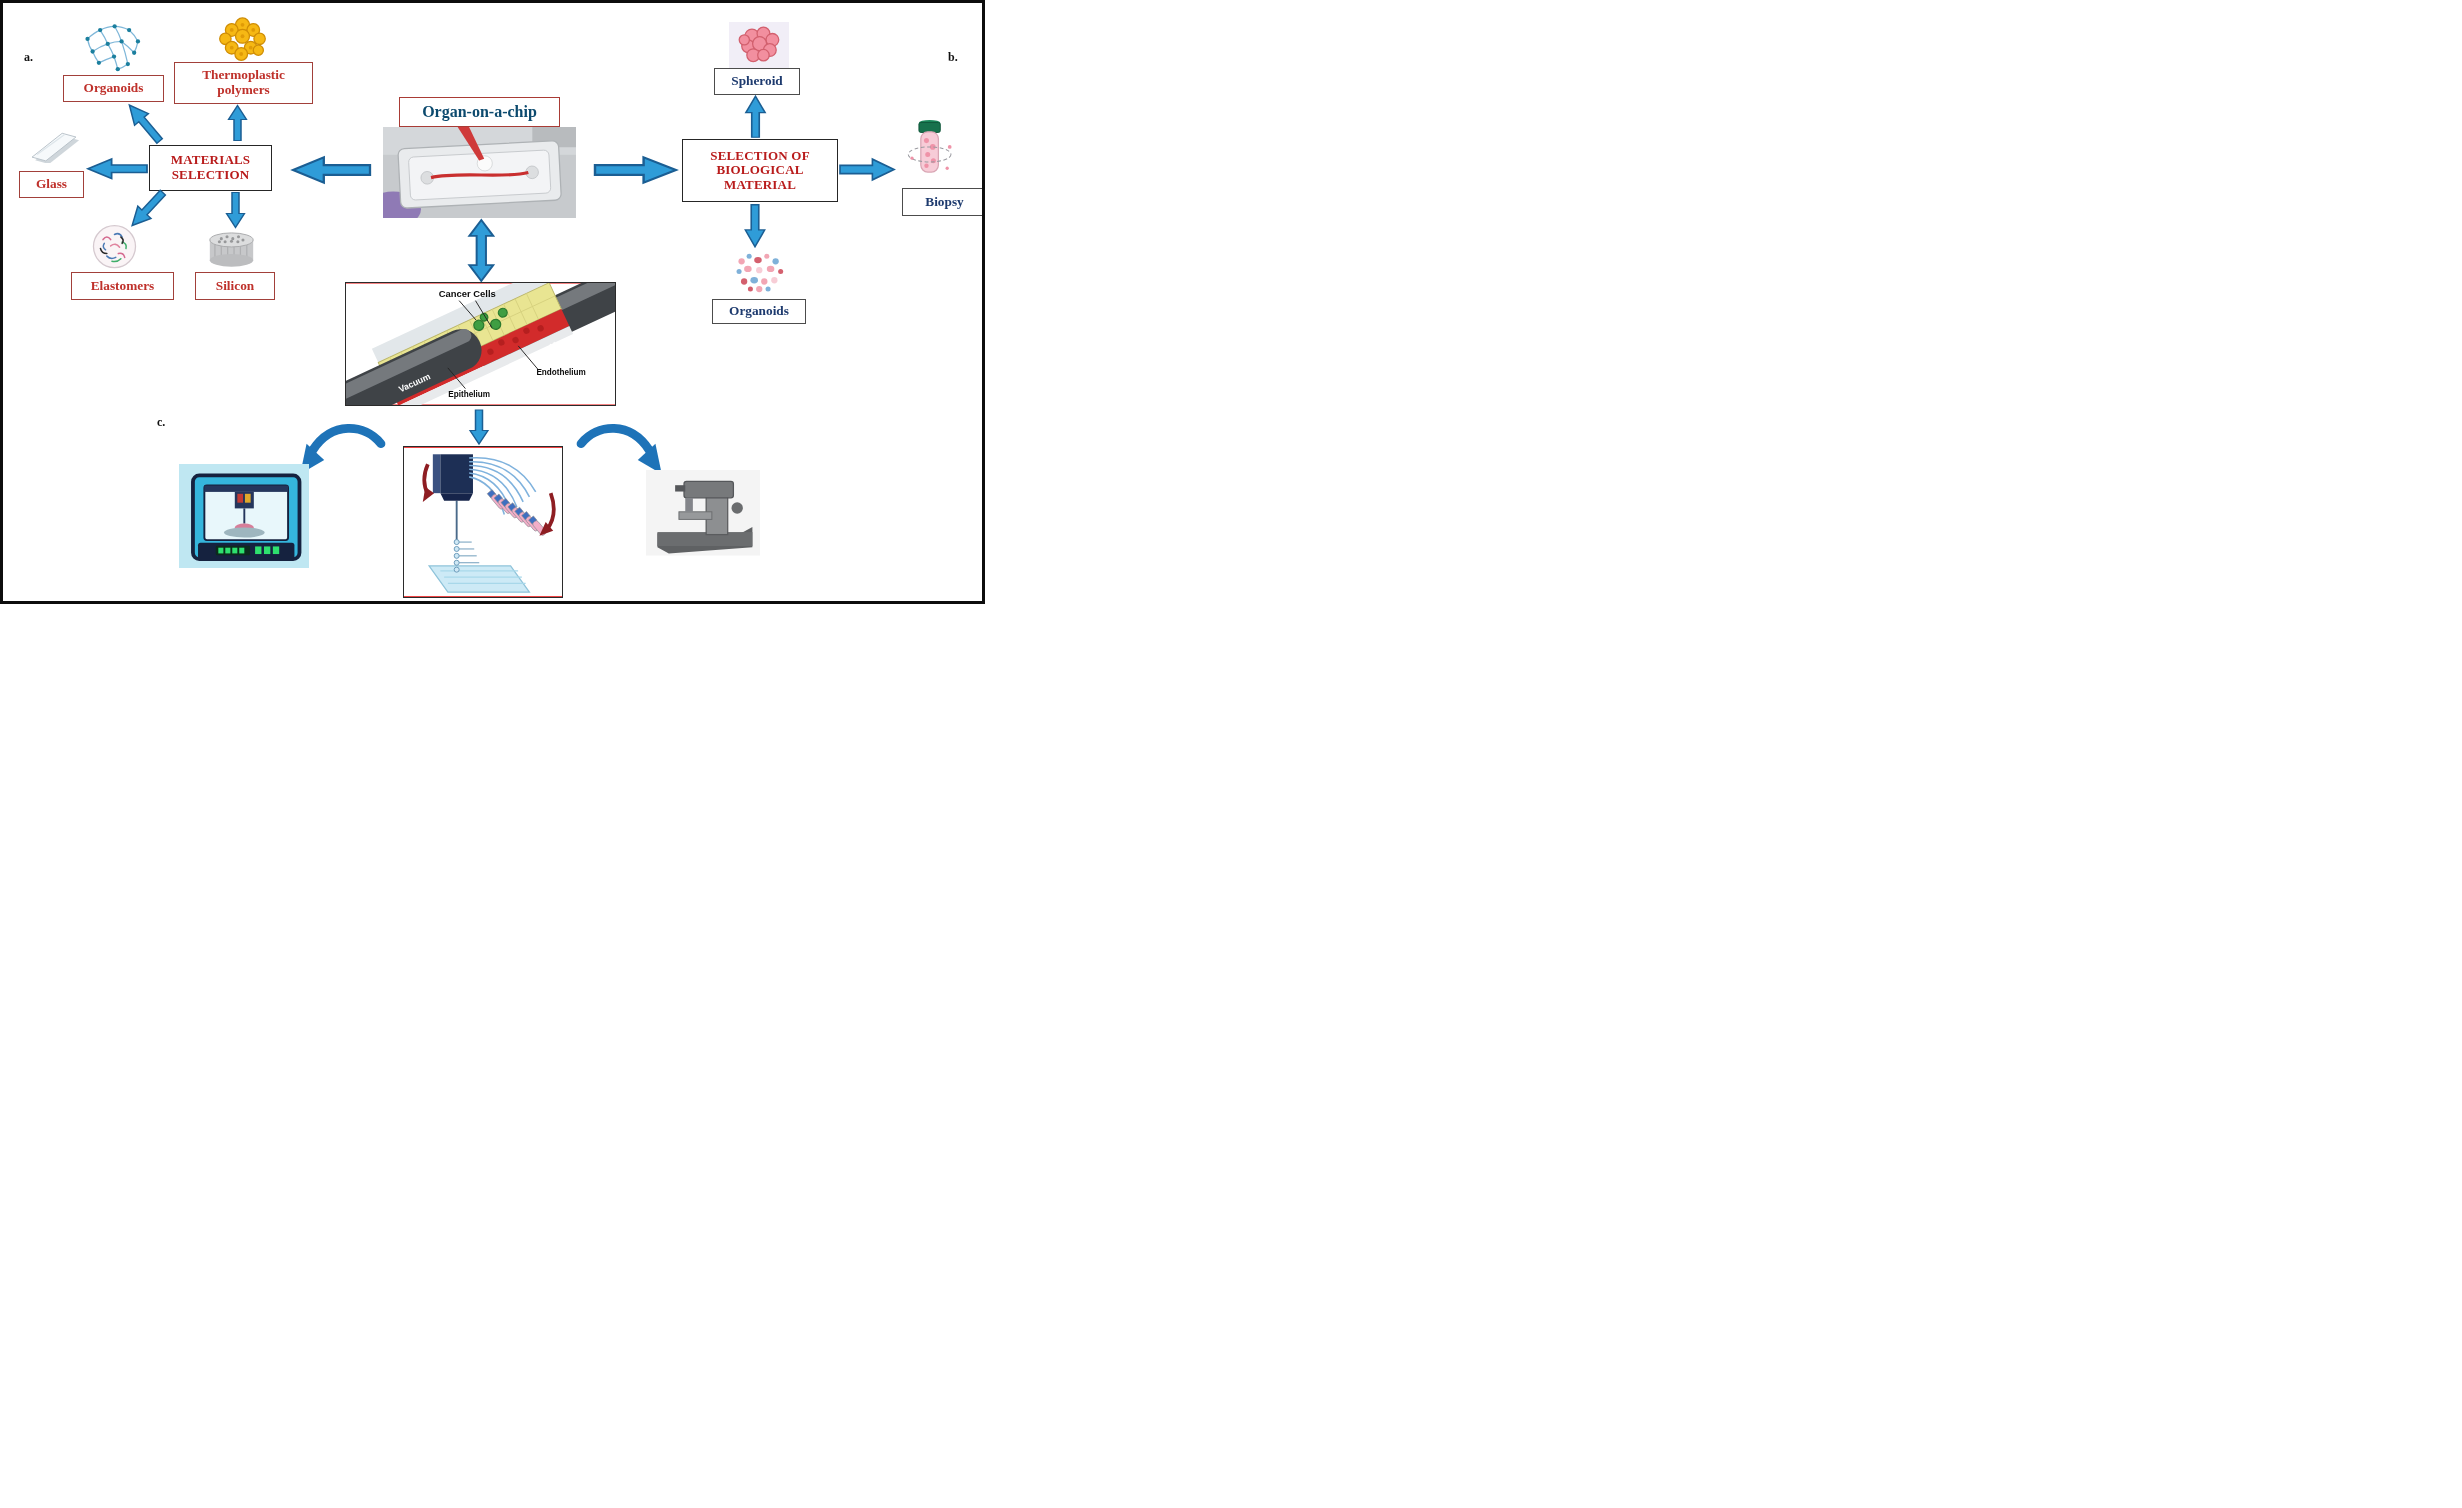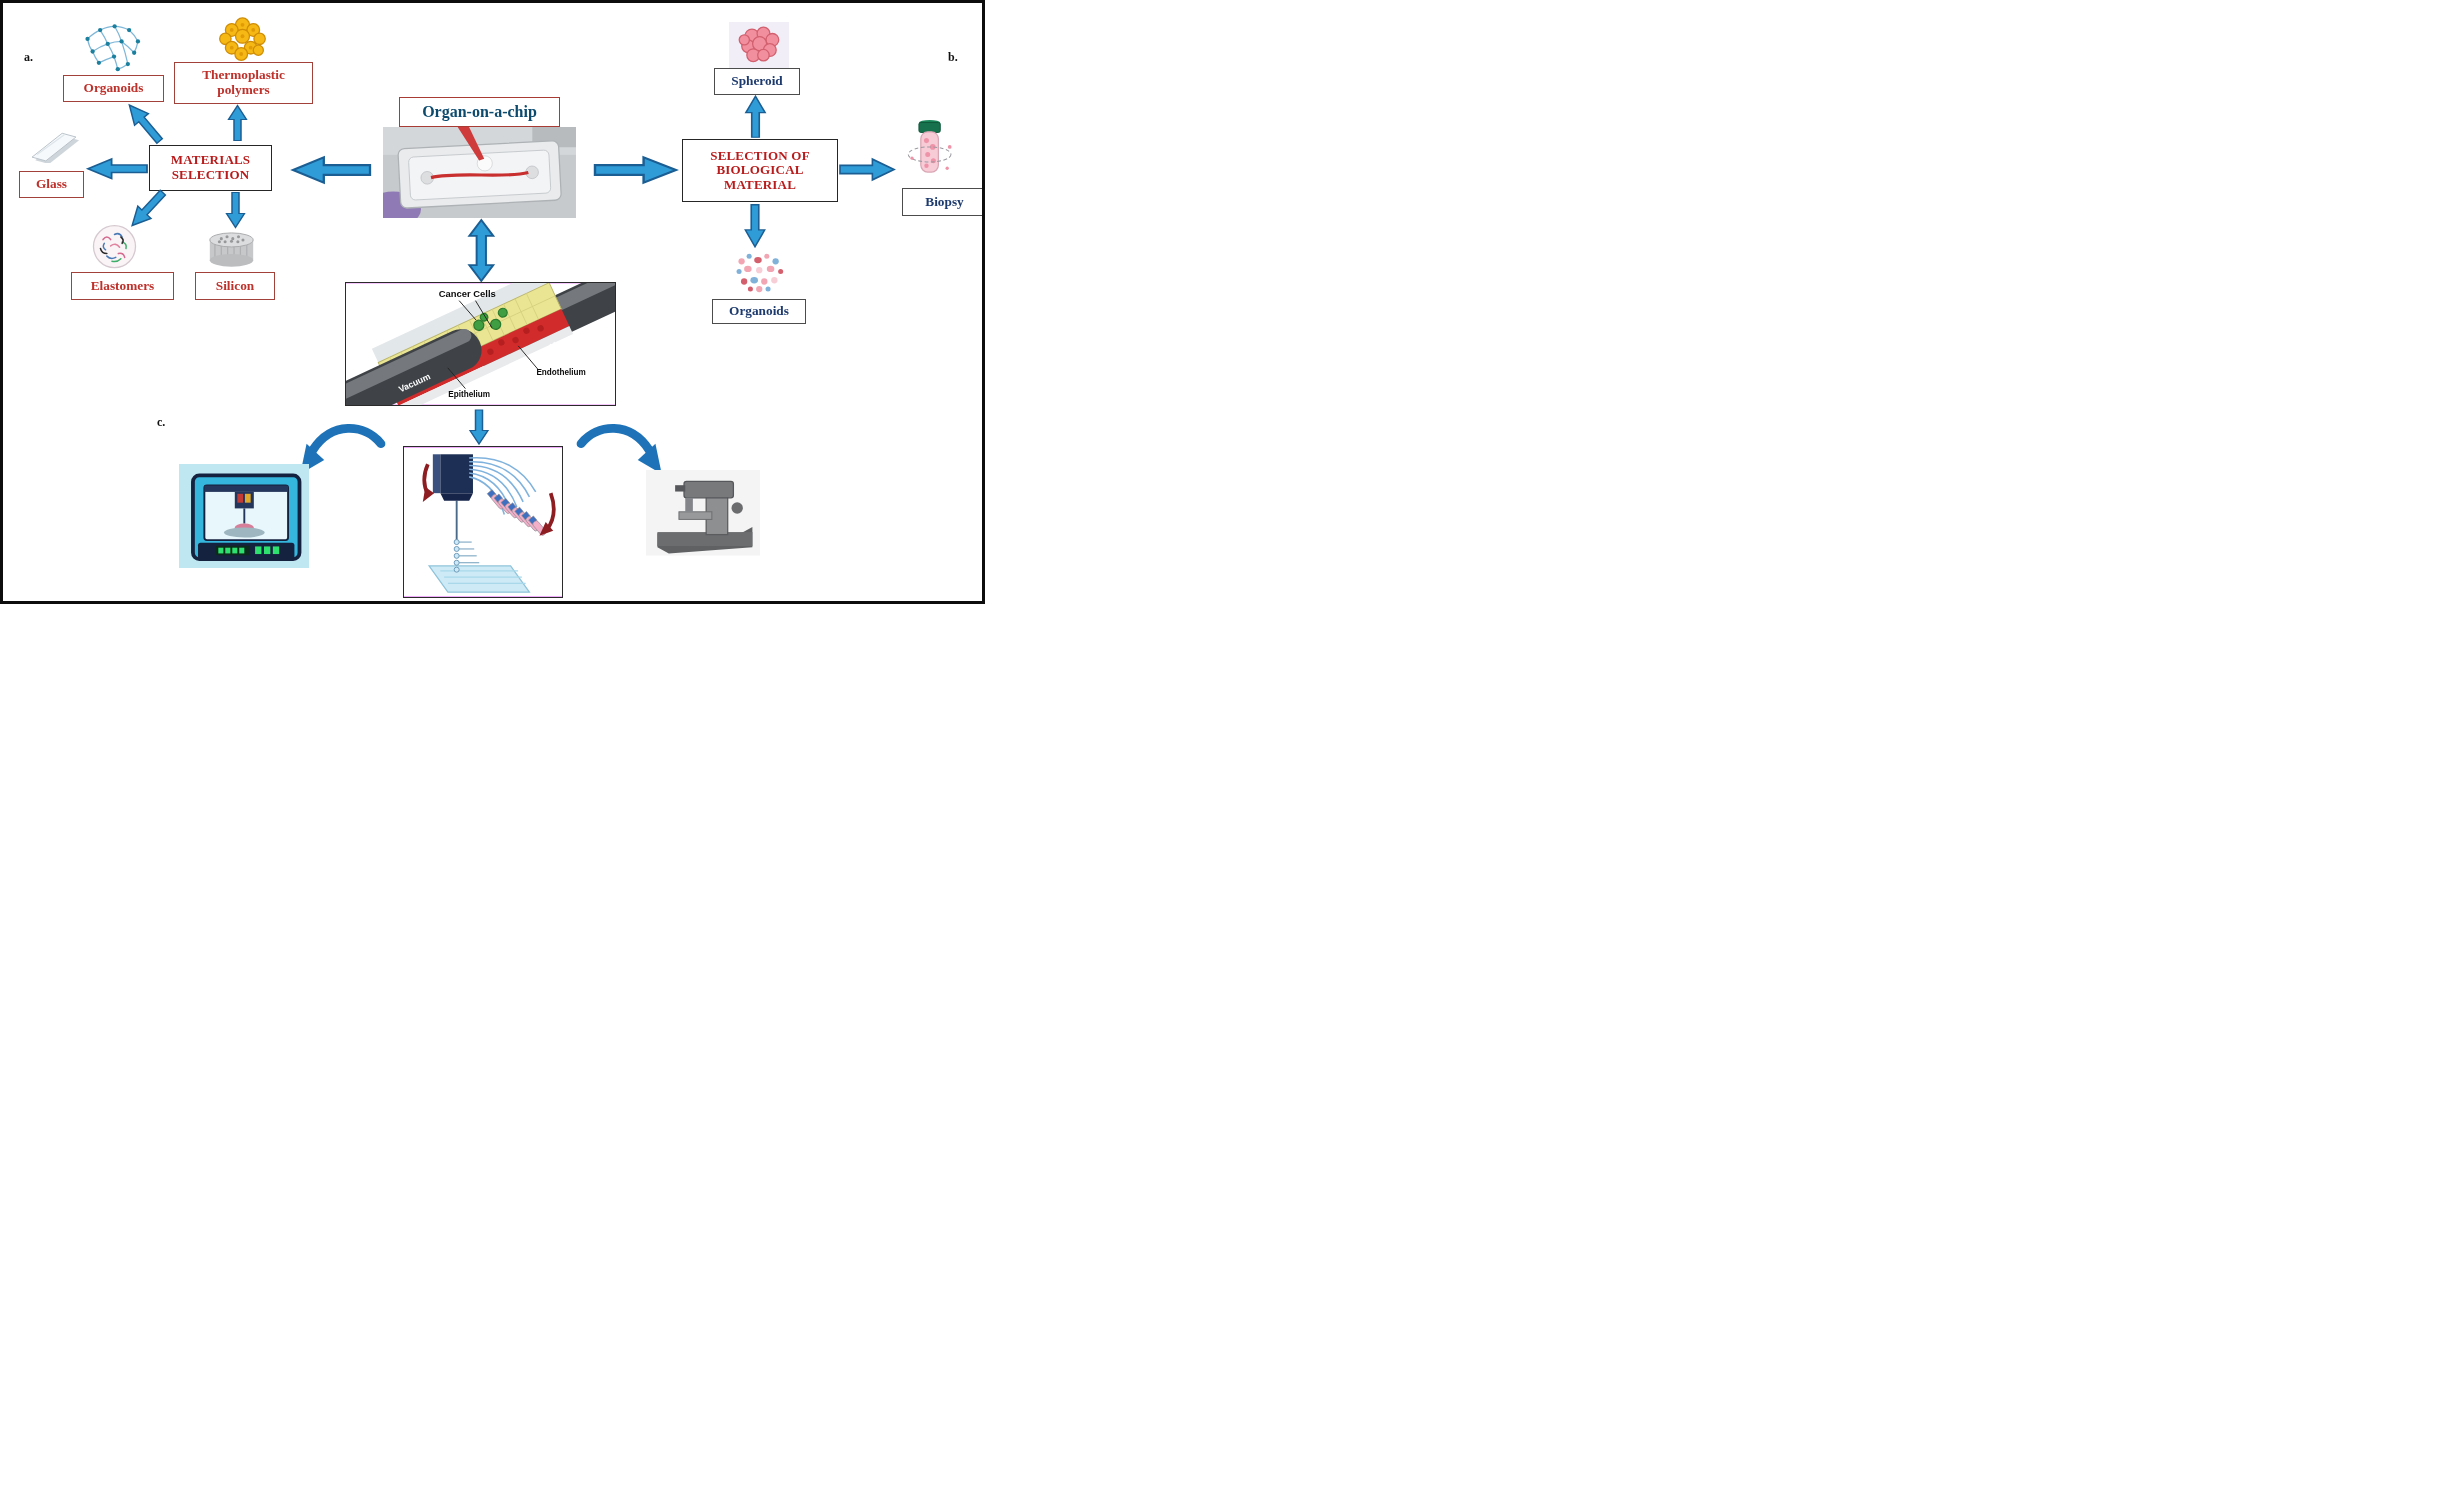--- a/index.html
+++ b/index.html
@@ -10,21 +10,21 @@
   .node { display: flex; align-items: center; justify-content: center; text-align: center;
           background: #ffffff; font-weight: bold; line-height: 1.12; padding: 1.3px 3.8px; }
   .node.red  { border: 1.3px solid #a2403a; color: #bf312b; font-size: 13.3px; }
   .node.navy { border: 1.3px solid #4c4c4c; color: #1d3a6e; font-size: 13.3px; }
   .node.hub  { border: 1.3px solid #262626; color: #b91c1c; font-size: 13px; letter-spacing: 0.2px; }
   .node.title{ border: 1.9px solid #a93b35; color: #0c4a6e; font-size: 16px; }
   .panel-label { font-weight: bold; font-size: 12px; color: #111; font-family: "Liberation Serif", serif; }
   .block-arrow svg { display: block; width: 100%; height: 100%; overflow: visible; }
   .block-arrow polygon { fill: #2f9cd8; stroke: #1b5e93; stroke-width: 3; }
   .curve-arrow svg { display: block; width: 100%; height: 100%; overflow: visible; }
-  .img-frame { border: 1.3px solid #2b2b2b; background: #f0abfc; }
+  .img-frame { border: 1.3px solid #2b2b2b; background: #ef4444; }
   svg { display: block; }
 </style>
 </head>
 <body>
 
 <div class="canvas">
 
   <div class="abs panel-label" style="left:21px;top:47px">a.</div>
   <div class="abs panel-label" style="left:945px;top:47px">b.</div>
   <div class="abs panel-label" style="left:154px;top:412px">c.</div>

